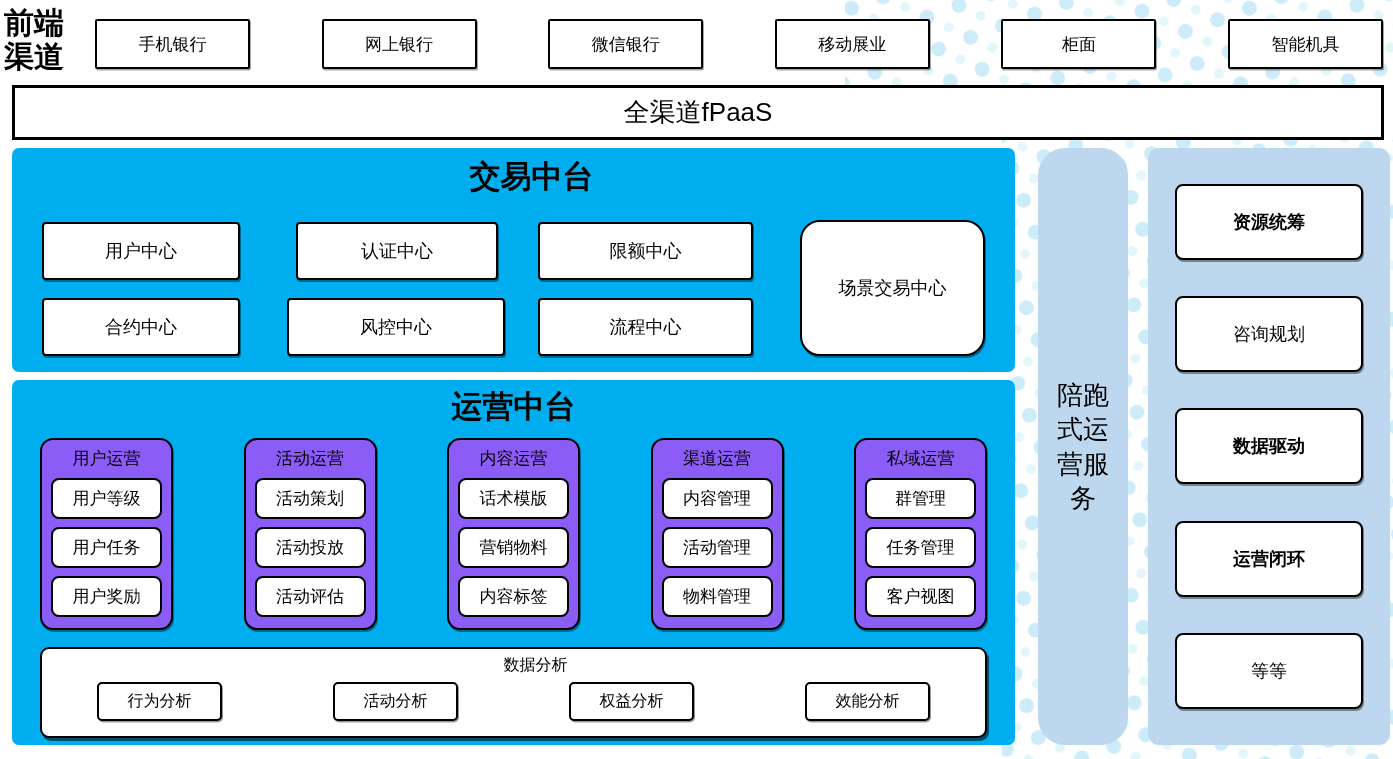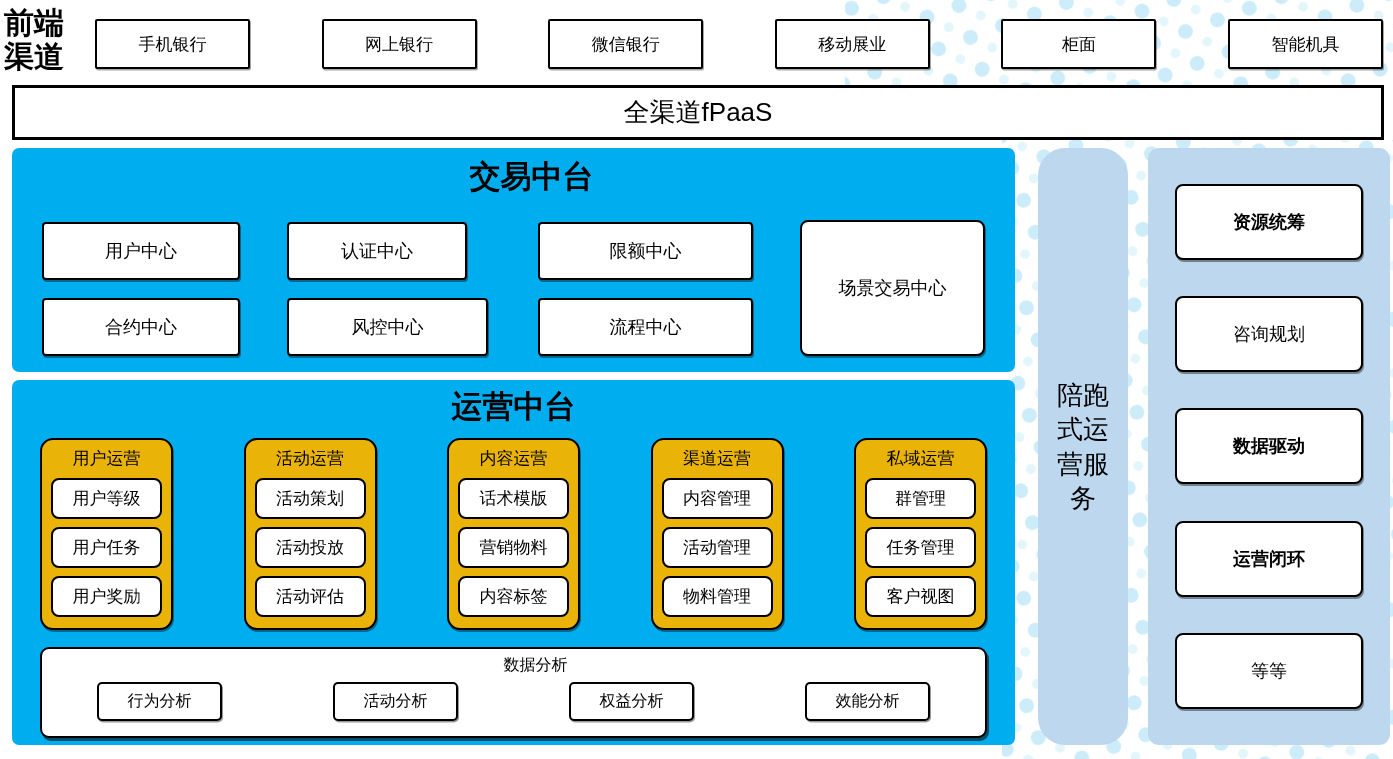--- a/index.html
+++ b/index.html
@@ -58,33 +58,33 @@
   }
   .panel-trade .panel-title { top:8px;padding-left:36px; }
   .panel-ops .panel-title { top:6px; }
   .p-box {
     position:absolute; background:#fff; border:2.5px solid #000; border-radius:4px;
     box-shadow:1px 2px 0 rgba(0,0,0,0.4);
     display:flex; align-items:center; justify-content:center; font-size:18px;
   }
   
   .tb-r1c1 { left:30px;  top:74px;  width:198px; height:58px; }
-  .tb-r1c2 { left:275px; top:74px;  width:180px; height:58px; }
+  .tb-r1c2 { left:284px; top:74px;  width:202px; height:58px; }
   .tb-r1c3 { left:526px; top:74px;  width:215px; height:58px; }
   .tb-r2c1 { left:30px;  top:150px; width:198px; height:58px; }
-  .tb-r2c2 { left:275px; top:150px; width:201px; height:58px; }
+  .tb-r2c2 { left:275px; top:150px; width:218px; height:58px; }
   .tb-r2c3 { left:526px; top:150px; width:215px; height:58px; }
-  .tb-tall { left:788px; top:72px;  width:185px; height:136px; border-radius:8px; }
+  .tb-tall { left:788px; top:72px;  width:185px; height:136px; border-radius:20px; }
   
   .groups {
     position:absolute; left:28px; right:28px; top:58px; height:192px;
     display:flex; justify-content:space-between;
   }
   .group {
-    width:133px; height:192px; background:#eab308;
+    width:133px; height:192px; background:#8b5cf6;
     border:2.5px solid #000; border-radius:13px;
     box-shadow:1px 2px 0 rgba(0,0,0,0.4);
     display:flex; flex-direction:column; align-items:center;
   }
   .group-header { font-size:17px; margin-top:7px; }
   .mini-box {
     width:111px; height:41px; margin-top:8px; background:#fff;
     border:2px solid #000; border-radius:8px;
     display:flex; align-items:center; justify-content:center; font-size:17px;
   }

